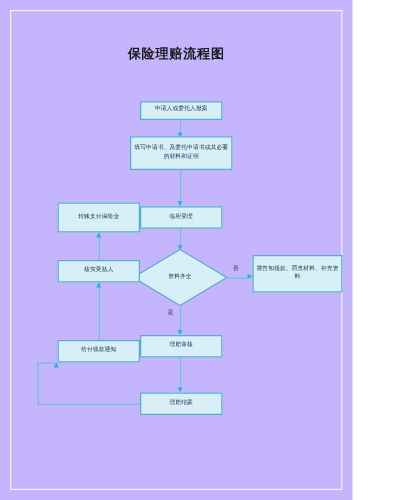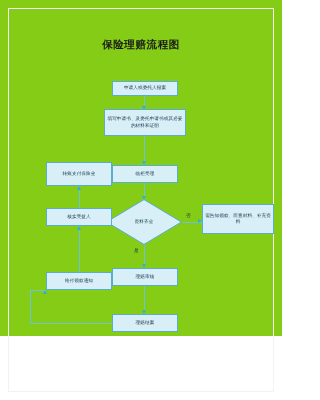--- a/index.html
+++ b/index.html
@@ -4,23 +4,24 @@
 <style>
   html,body{margin:0;padding:0;}
   body{
     width:282px;height:400px;
     background:#ffffff;
     font-family:"DejaVu Sans","Liberation Sans",sans-serif;
     overflow:hidden;
   }
   #page{
     position:relative;
-    width:282px;height:336px;
-    background:#84cc16;
+    width:282px;height:400px;
+    background:#c4b5fd;
     box-sizing:border-box;
+    font-family:Liberation Mono, monospace;
   }
   .page-frame{
     position:absolute;left:8px;top:8px;
     width:266px;height:384px;
     border:1px solid #f2f2f2;
     box-sizing:border-box;
   }
   #title{
     position:absolute;left:0;top:38px;width:282px;
     text-align:center;

